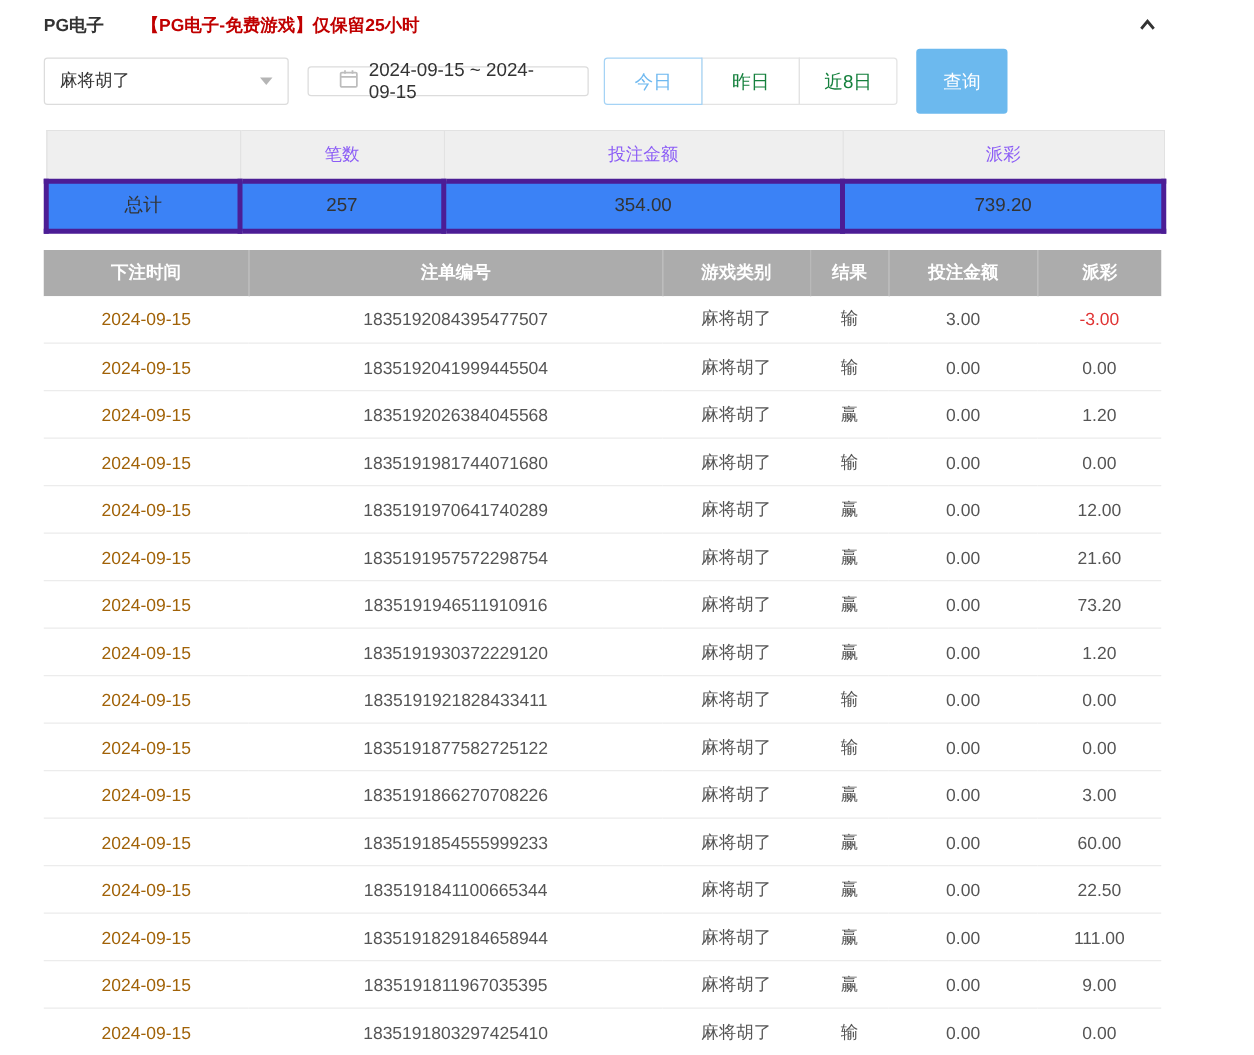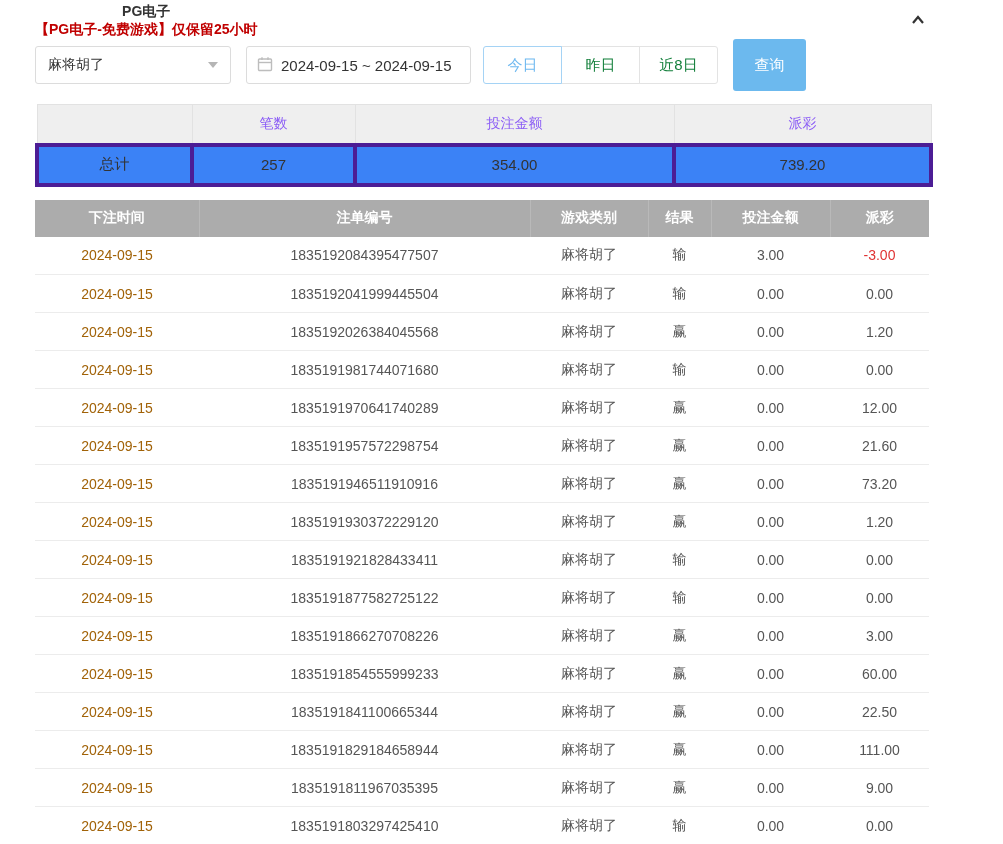--- a/index.html
+++ b/index.html
@@ -2,30 +2,30 @@
 <html><head>
 <meta charset="utf-8">
 <style>
   * { box-sizing: border-box; margin: 0; padding: 0; }
   html, body { background: #fff; }
   body { font-family: "Liberation Sans", "DejaVu Sans", sans-serif; }
   .page { width: 1003px; height: 844px; background: #fff; padding: 0 74px 0 35px; overflow: hidden; }
 
   
   .panel-header { display: flex; justify-content: space-between; align-items: center; padding-top: 8px; height: 34px; }
-  .header-left { display: flex; align-items: center; flex-direction: column; }
+  .header-left { display: flex; align-items: center; }
   .title { font-weight: bold; font-size: 14px; color: #333; }
-  .notice { font-weight: bold; font-size: 14px; color: #c00000; }
+  .notice { font-weight: bold; font-size: 14px; color: #c00000; margin-left: 30px; }
   .collapse-btn { background: none; border: none; cursor: pointer; display: flex; align-items: center; padding: 2px; }
 
   
   .filter-row { display: flex; align-items: center; margin-top: 12px; height: 38px; }
   .select-box { width: 196px; height: 38px; border: 1px solid #dcdcdc; border-radius: 3px; display: flex; align-items: center; justify-content: space-between; padding: 0 12px; font-size: 14px; color: #333; cursor: pointer; background: #fff; }
   .caret-down { width: 0; height: 0; border-left: 5px solid transparent; border-right: 5px solid transparent; border-top: 6px solid #b5b5b5; }
-  .date-input { width: 225px; height: 38px; border: 1px solid #dcdcdc; border-radius: 3px; display: flex; align-items: center; gap: 8px; padding: 0 10px; margin-left: 15px; font-size: 15px; color: #333; background: #fff; cursor: pointer; }
+  .date-input { width: 225px; height: 24px; border: 1px solid #dcdcdc; border-radius: 3px; display: flex; align-items: center; gap: 8px; padding: 0 24px; margin-left: 15px; font-size: 15px; color: #333; background: #fff; cursor: pointer; }
   .btn-group { display: flex; margin-left: 12px; }
   .range-btn { min-width: 79px; height: 38px; background: #fff; border: 1px solid #e3e3e3; font-size: 15px; color: #15803d; cursor: pointer; margin-left: -1px; font-family: inherit; }
   .range-btn:first-child { border-radius: 3px 0 0 3px; margin-left: 0; }
   .range-btn:last-child { border-radius: 0 3px 3px 0; }
   .range-btn.active { color: #6fb9f0; border-color: #a5d3f5; position: relative; z-index: 1; }
   .search-btn { width: 73px; height: 52px; margin-left: 15px; background: #6cb9ee; border: none; border-radius: 3px; color: #fff; font-size: 15px; cursor: pointer; font-family: inherit; }
 
   
   .summary-table { width: 894px; margin-top: 20px; border-collapse: collapse; table-layout: fixed; }
   .summary-table th { background: #efefef; font-weight: normal; height: 40px; border: 1px solid #e2e2e2; color: #8b5cf6; font-size: 14px; text-align: center; }

